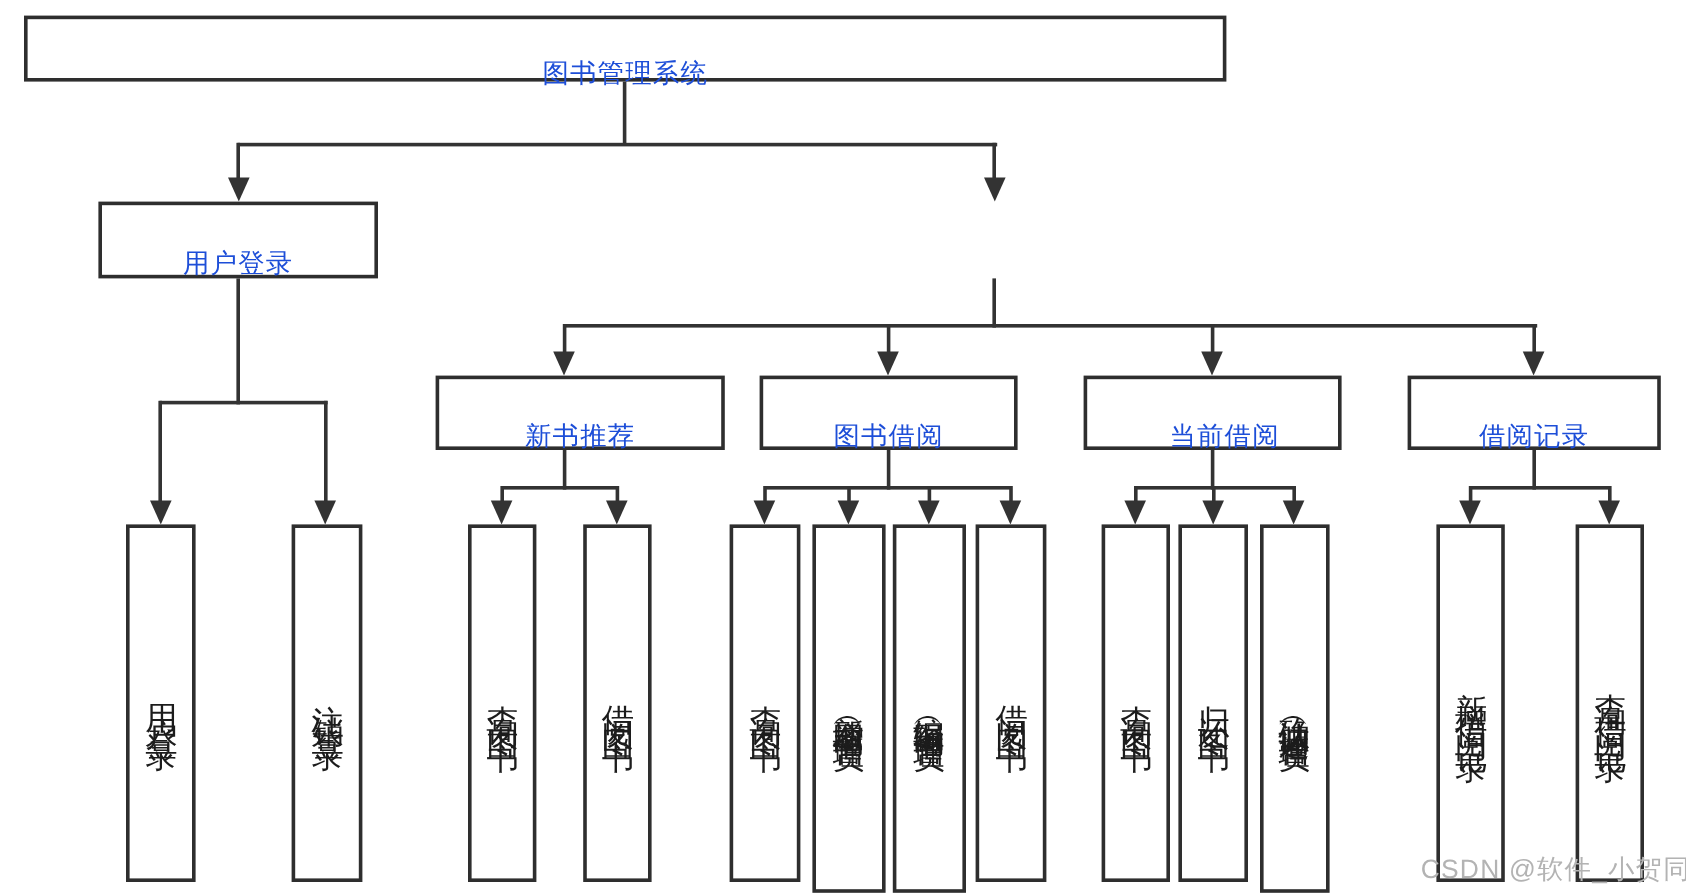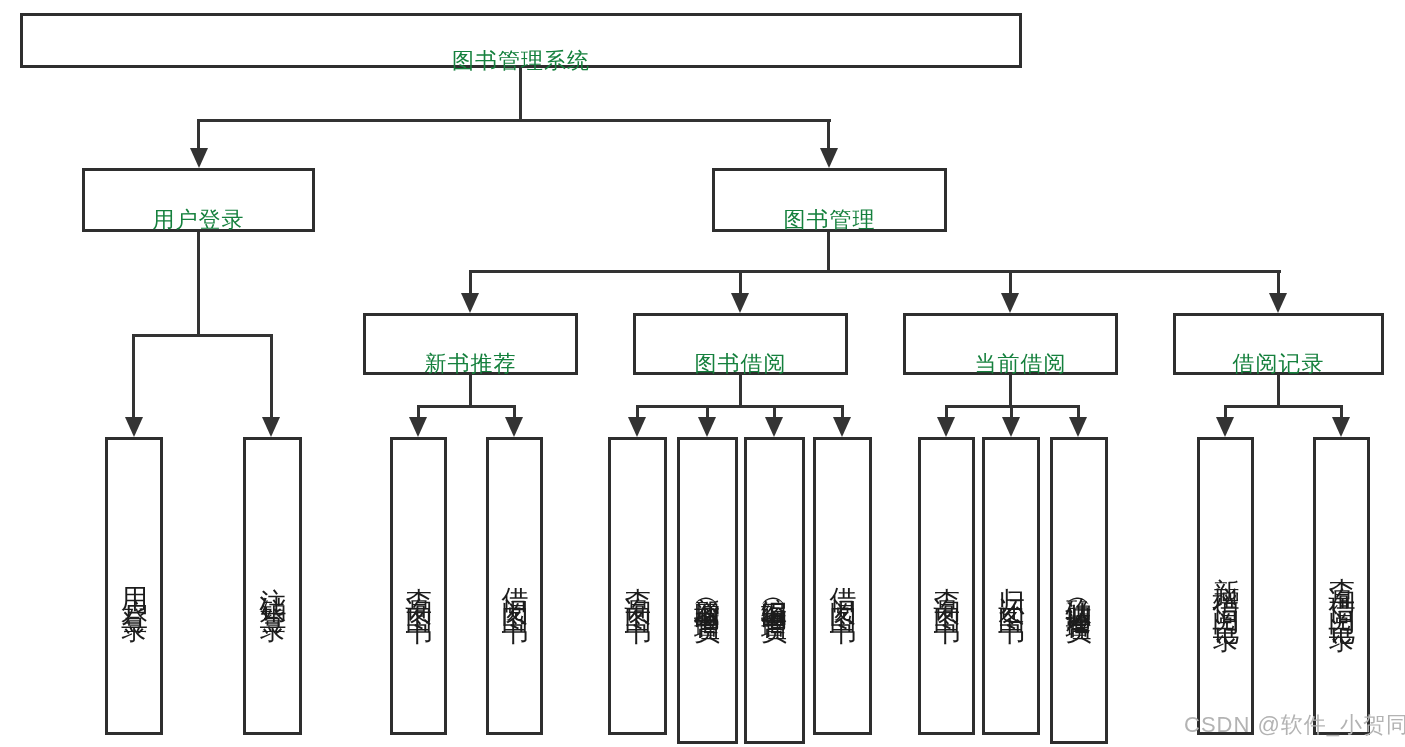--- a/index.html
+++ b/index.html
@@ -5,21 +5,21 @@
   html,body{margin:0;padding:0;background:#ffffff;}
   #stage{
     position:relative;width:1405px;height:747px;background:#ffffff;overflow:hidden;
     font-family:"Liberation Sans","DejaVu Sans",sans-serif;
   }
   .box{
     position:absolute;box-sizing:border-box;border:3px solid #2e2e2e;background:#ffffff;
     display:flex;align-items:center;justify-content:center;
   }
   .h-label{
-    font-size:22px;color:#15803d;letter-spacing:1px;white-space:nowrap;margin-top:40px;
+    font-size:22px;color:#1d4ed8;letter-spacing:1px;white-space:nowrap;margin-top:40px;
   }
   .v-label{
     writing-mode:vertical-lr;text-orientation:mixed;line-height:1;
     font-size:27px;letter-spacing:10px;color:#1c1c1c;white-space:nowrap;
   }
   .v-label.long{font-size:26px;letter-spacing:3px;}
   .vline{position:absolute;width:3px;background:#333333;}
   .hline{position:absolute;height:3px;background:#333333;}
   .ah{
     position:absolute;width:0;height:0;
@@ -43,43 +43,40 @@
   <div class="vline" style="left:519px;top:68px;height:53px;"></div>
   <div class="hline" style="left:198px;top:119px;width:633px;"></div>
   <div class="vline" style="left:197px;top:119px;height:31px;"></div>
   <div class="ah" style="left:190px;top:148px;"></div>
   <div class="vline" style="left:827px;top:119px;height:31px;"></div>
   <div class="ah" style="left:820px;top:148px;"></div>
 
   <div class="box" style="left:82px;top:168px;width:233px;height:64px;">
     <span class="h-label">用户登录</span>
   </div>
-  <div class="box" style="left:712px;top:168px;width:235px;height:64px;">
-    <span class="h-label">图书管理</span>
-  </div>
 
   <div class="vline" style="left:197px;top:232px;height:105px;"></div>
   <div class="hline" style="left:133px;top:334px;width:140px;"></div>
   <div class="vline" style="left:132px;top:334px;height:85px;"></div>
   <div class="ah" style="left:125px;top:417px;"></div>
   <div class="vline" style="left:270px;top:334px;height:85px;"></div>
   <div class="ah" style="left:262px;top:417px;"></div>
 
   <div class="vline" style="left:827px;top:232px;height:41px;"></div>
   <div class="hline" style="left:470px;top:270px;width:811px;"></div>
   <div class="vline" style="left:469px;top:270px;height:27px;"></div>
   <div class="ah" style="left:461px;top:293px;"></div>
   <div class="vline" style="left:739px;top:270px;height:27px;"></div>
   <div class="ah" style="left:731px;top:293px;"></div>
   <div class="vline" style="left:1009px;top:270px;height:27px;"></div>
   <div class="ah" style="left:1001px;top:293px;"></div>
   <div class="vline" style="left:1277px;top:270px;height:27px;"></div>
   <div class="ah" style="left:1269px;top:293px;"></div>
 
-  <div class="box" style="left:363px;top:313px;width:215px;height:62px;">
+  <div class="box" style="left:363px;top:313px;width:241px;height:62px;">
     <span class="h-label">新书推荐</span>
   </div>
   <div class="box" style="left:633px;top:313px;width:215px;height:62px;">
     <span class="h-label">图书借阅</span>
   </div>
   <div class="box" style="left:903px;top:313px;width:215px;height:62px;padding-left:20px;">
     <span class="h-label">当前借阅</span>
   </div>
   <div class="box" style="left:1173px;top:313px;width:211px;height:62px;">
     <span class="h-label">借阅记录</span>

